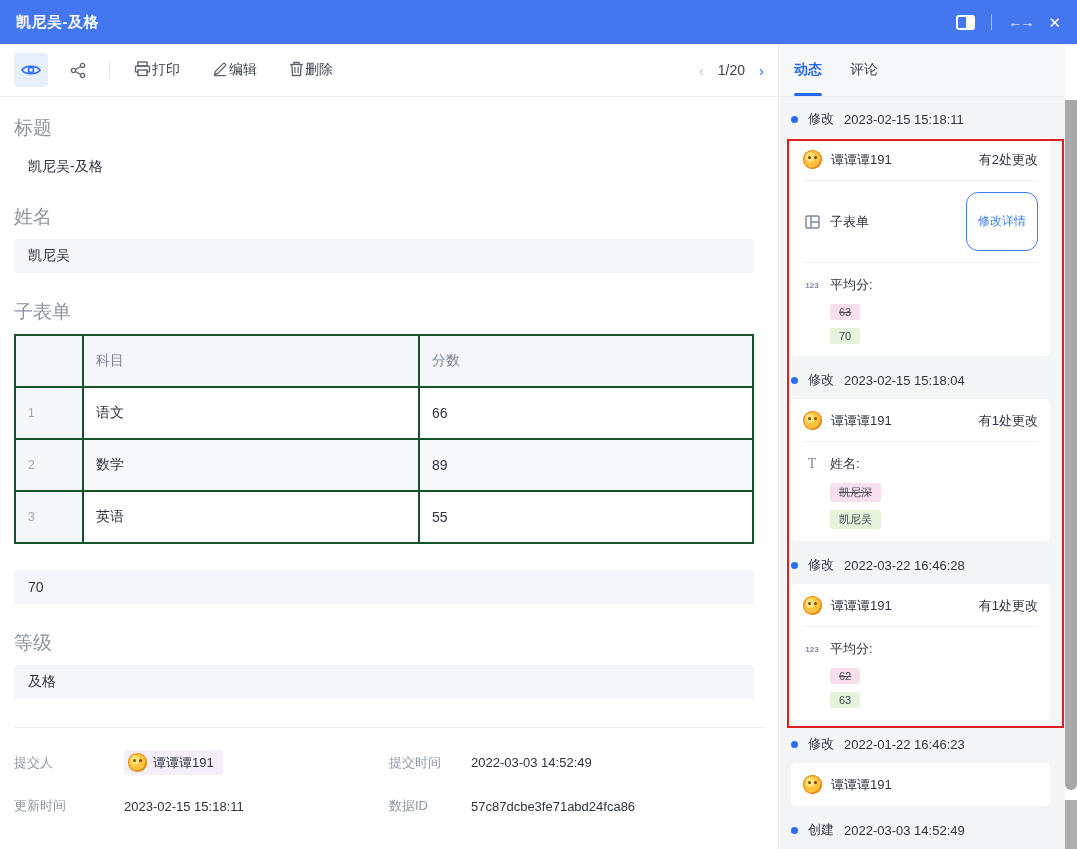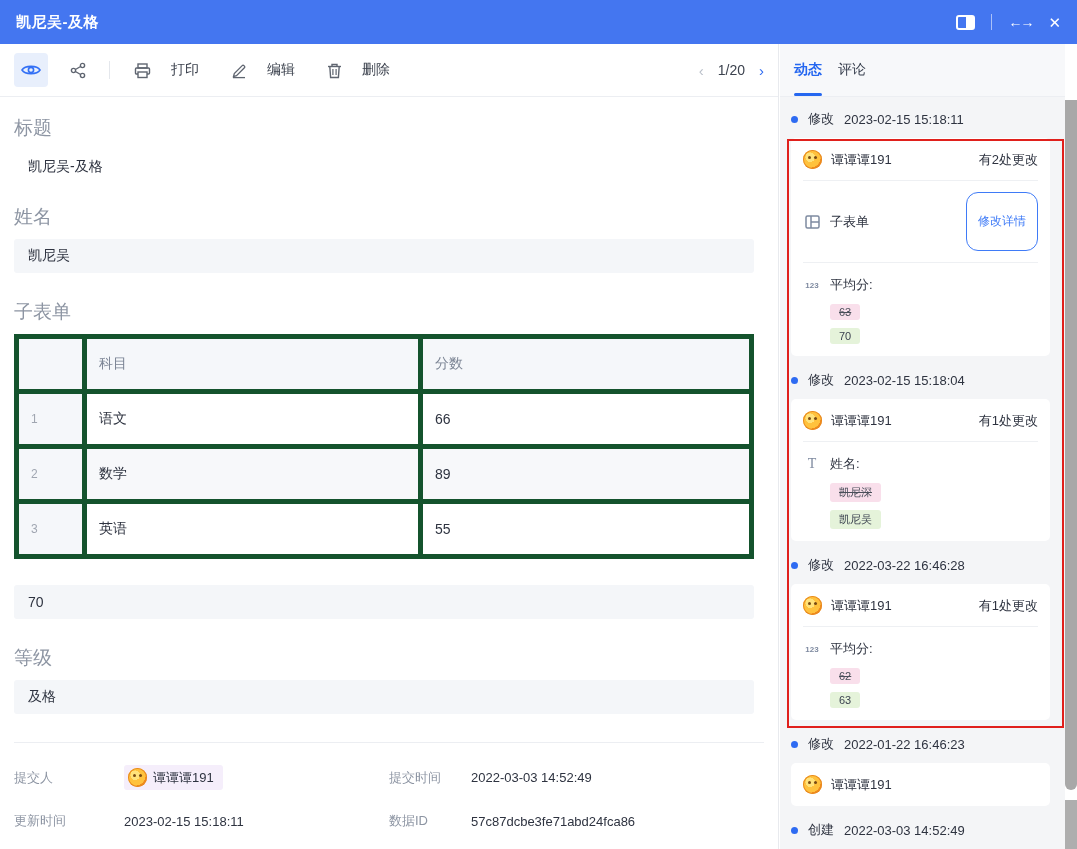--- a/index.html
+++ b/index.html
@@ -12,40 +12,40 @@
   .titlebar .win-controls { margin-left:auto; display:flex; align-items:center; gap:16px; }
   .panel-toggle { width:19px; height:15px; border:2px solid #fff; border-radius:3px; position:relative; cursor:pointer; }
   .panel-toggle::after { content:""; position:absolute; right:0; top:0; width:7px; height:11px; background:#fff; }
   .win-divider { width:1px; height:16px; background:rgba(255,255,255,.55); }
   .win-glyph { color:#fff; font-size:15px; line-height:1; cursor:pointer; }
   .arrows { letter-spacing:-2px; font-size:14px; }
 
   
   .main { position:absolute; left:0; top:44px; width:779px; height:805px; background:#fff; border-right:1px solid #e8eaee; }
   .toolbar { height:53px; border-bottom:1px solid #eceef2; display:flex; align-items:center; padding:0 14px; }
-  .tool-btn { display:flex; align-items:flex-end; gap:20px; font-size:14px; color:#3c424e; cursor:pointer; }
+  .tool-btn { display:flex; align-items:flex-start; gap:1px; font-size:14px; color:#3c424e; cursor:pointer; }
   .eye-btn { width:34px; height:34px; background:#e8effc; border-radius:4px; display:flex; align-items:center; justify-content:center; cursor:pointer; }
   .share-btn { margin-left:22px; display:flex; align-items:center; cursor:pointer; }
   .tb-divider { width:1px; height:18px; background:#e4e7ec; margin:0 24px 0 22px; }
   .tool-group { display:flex; align-items:center; gap:32px; }
   .pager { margin-left:auto; display:flex; align-items:center; gap:14px; font-size:14px; color:#3c424e; }
   .pg-arrow { font-size:15px; cursor:pointer; line-height:1; }
   .pg-prev { color:#b9bfc9; }
   .pg-next { color:#2e6bf2; }
 
   .content { padding:18px 14px 0 14px; }
   .f-label { font-size:19px; color:#8d95a3; margin-bottom:9px; }
   .f-plain { font-size:14px; color:#2e3340; padding:8px 14px 10px; }
   .f-box { width:740px; height:34px; background:#f4f6f9; border-radius:3px; font-size:14px; color:#2e3340; display:flex; align-items:center; padding:0 14px; }
   .field { margin-bottom:18px; }
   .field.gap-lg { margin-bottom:26px; }
 
   
   table.subform { border-collapse:collapse; width:740px; font-size:14px; margin-bottom:26px; }
-  table.subform th, table.subform td { border:5px solid #14532d; height:35px; padding:16px 12px; text-align:left; font-weight:400; }
+  table.subform th, table.subform td { border:2px solid #14532d; height:35px; padding:16px 12px; text-align:left; font-weight:400; }
   table.subform thead th { background:#f5f7fa; color:#7b8494; }
   td.rownum { width:68px; background:#f5f7fa; color:#a0a6b1; text-align:center; font-size:12px; }
   th.rownum-h { width:68px; background:#f5f7fa; }
   td.c-subject { width:336px; }
   tr.zebra td.c-cell { background:#f7f8fa; }
 
   .hr { height:1px; background:#eceef2; margin:28px 0 22px; width:750px; }
 
   .meta { width:750px; }
   .meta-row { display:flex; margin-bottom:22px; }
@@ -55,21 +55,21 @@
   .meta-value { font-size:13px; color:#2e3340; }
   .user-badge { display:inline-flex; align-items:center; gap:6px; background:#f5eefb; border-radius:3px; padding:3px 9px 3px 4px; font-size:13px; color:#2e3340; }
 
   .avatar { width:19px; height:19px; border-radius:50%; flex:none;
     background: radial-gradient(circle at 38% 38%, #ffe27a 0 28%, #ffc23d 29% 62%, #f08c1e 63% 100%); 
     box-shadow: inset 0 0 0 1px #e8891f; position:relative; }
   .avatar::after { content:""; position:absolute; left:5px; top:6px; width:3px; height:3px; border-radius:50%; background:#7a4b12; box-shadow:6px 0 0 #7a4b12; }
 
   
   .sidebar { position:absolute; left:780px; top:44px; width:285px; height:805px; background:#f4f5f7; }
-  .tabs { height:53px; border-bottom:1px solid #eceef2; display:flex; align-items:flex-start; padding:0 14px; gap:16px; background:#f7f8fa; }
+  .tabs { height:53px; border-bottom:1px solid #eceef2; display:flex; align-items:flex-start; padding:0 14px; gap:28px; background:#f7f8fa; }
   .tab { font-size:14px; color:#3a4150; cursor:pointer; position:relative; height:100%; display:flex; align-items:center; }
   .tab.active { color:#2567f0; font-weight:700; }
   .tab.active::after { content:""; position:absolute; left:0; right:0; bottom:0; height:3px; background:#2567f0; border-radius:2px; }
 
   .entries { height:752px; overflow:hidden; padding:13px 15px 0 11px; }
   .entry-head { display:flex; align-items:center; gap:10px; font-size:13px; margin:0 0 10px 0; }
   .dot { width:7px; height:7px; border-radius:50%; background:#2e6bf2; flex:none; }
   .e-action { color:#2e3340; }
   .e-time { color:#2e3340; }
 

